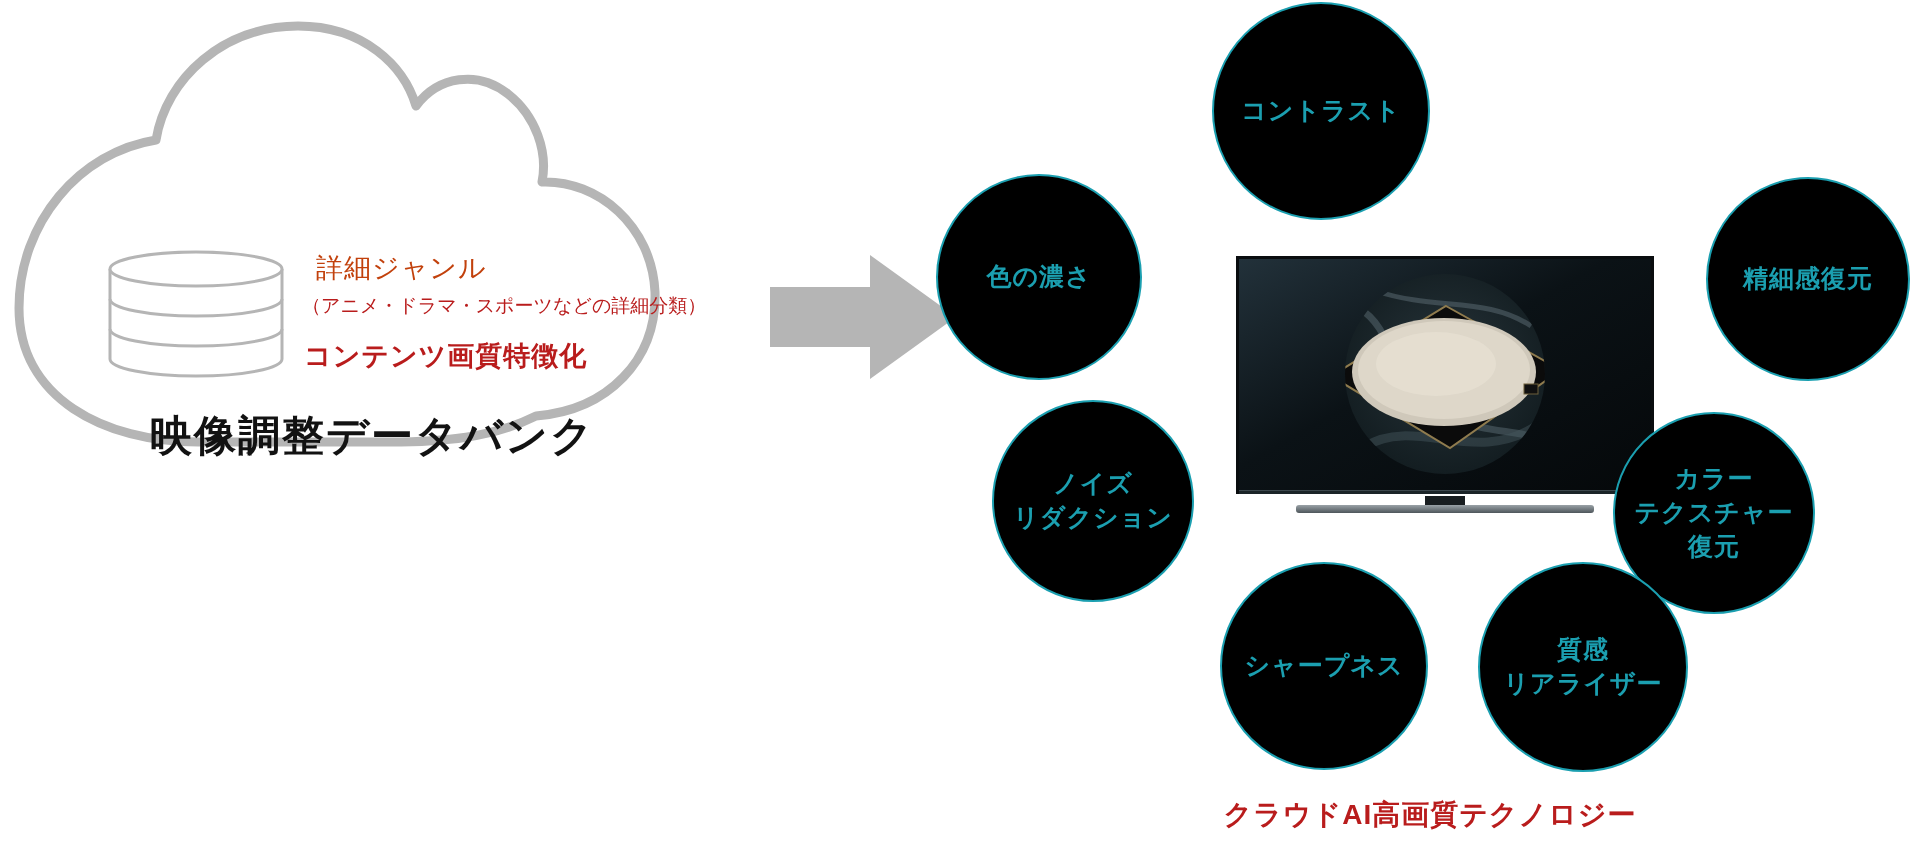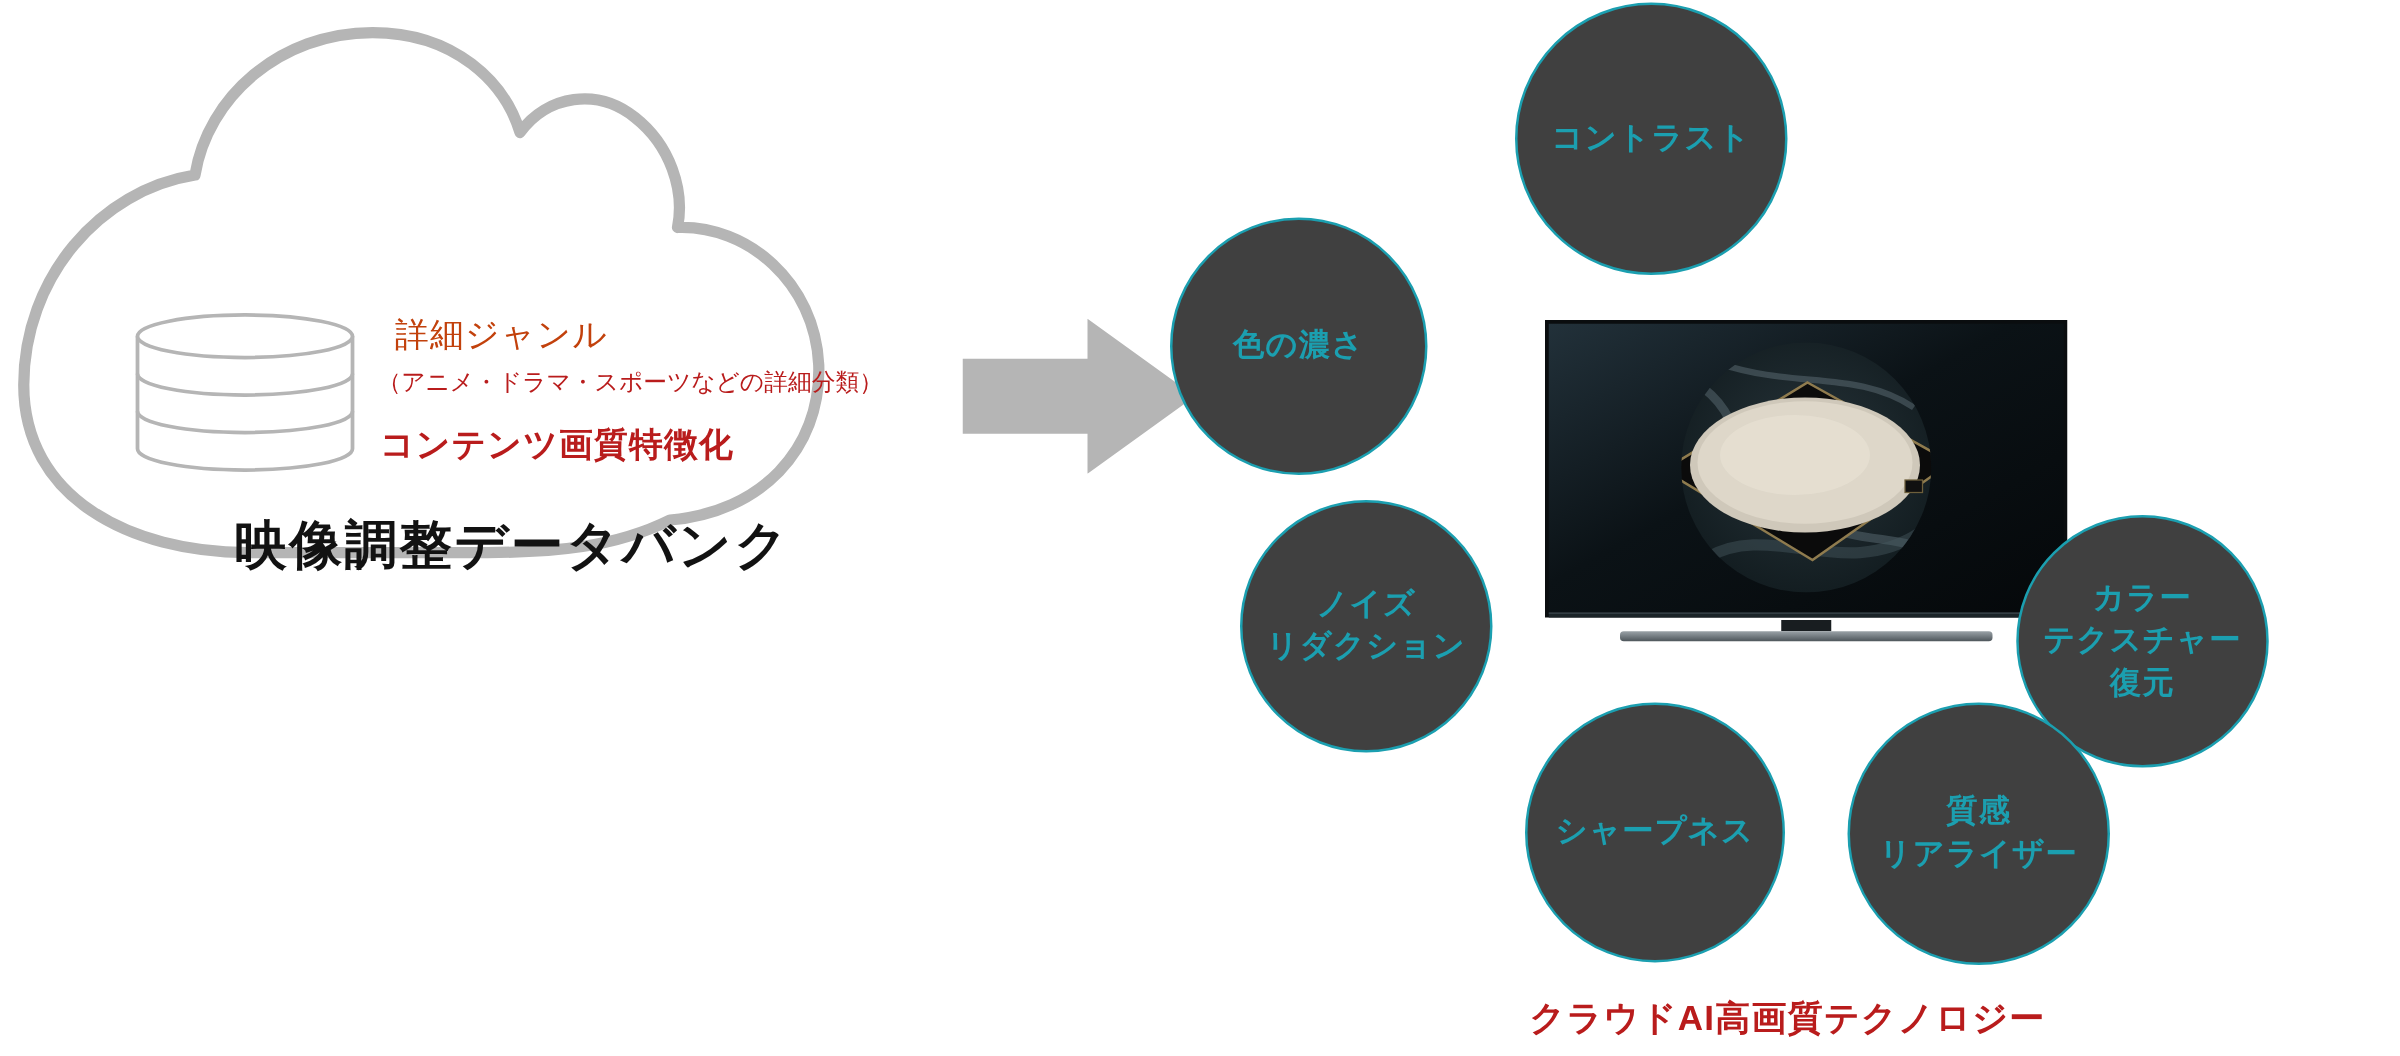--- a/index.html
+++ b/index.html
@@ -25,36 +25,36 @@
   .genre-sub {
     left: 302px; top: 293px;
     font-size: 19px; color: #b91c1c;
   }
   .feature-label {
     left: 304px; top: 338px;
     font-size: 27px; font-weight: 700; color: #b91c1c; letter-spacing: 1px;
   }
   .bank-title {
     left: 150px; top: 408px; width: 520px;
-    text-align: center;
+    text-align: left;
     font-size: 42px; font-weight: 800; color: #121212; letter-spacing: 2px;
   }
 
   
   .arrow-svg { left: 770px; top: 255px; width: 186px; height: 124px; }
 
   
   .tv-svg { left: 1236px; top: 256px; width: 418px; height: 264px; }
 
   
   .feature-circle {
     position: absolute;
     border: 2px solid #1b9fb0;
     border-radius: 50%;
-    background: #404040;
+    background: #000000;
     display: flex;
     align-items: center;
     justify-content: center;
     text-align: center;
   }
   .circle-label {
     color: #1b9fb0;
     font-weight: 700;
     font-size: 25px;
     line-height: 1.35;
@@ -155,20 +155,23 @@
     <rect x="189" y="240" width="40" height="9" fill="#181d20"></rect>
     <rect x="60" y="249" width="298" height="8" rx="3" fill="url(#base)"></rect>
   </svg>
 
   <div class="feature-circle c-contrast">
     <span class="circle-label">コントラスト</span>
   </div>
   <div class="feature-circle c-color">
     <span class="circle-label">色の濃さ</span>
   </div>
+  <div class="feature-circle c-fine">
+    <span class="circle-label">精細感復元</span>
+  </div>
   <div class="feature-circle c-noise">
     <span class="circle-label">ノイズ
 リダクション</span>
   </div>
   <div class="feature-circle c-texture">
     <span class="circle-label">カラー
 テクスチャー
 復元</span>
   </div>
   <div class="feature-circle c-sharp">

